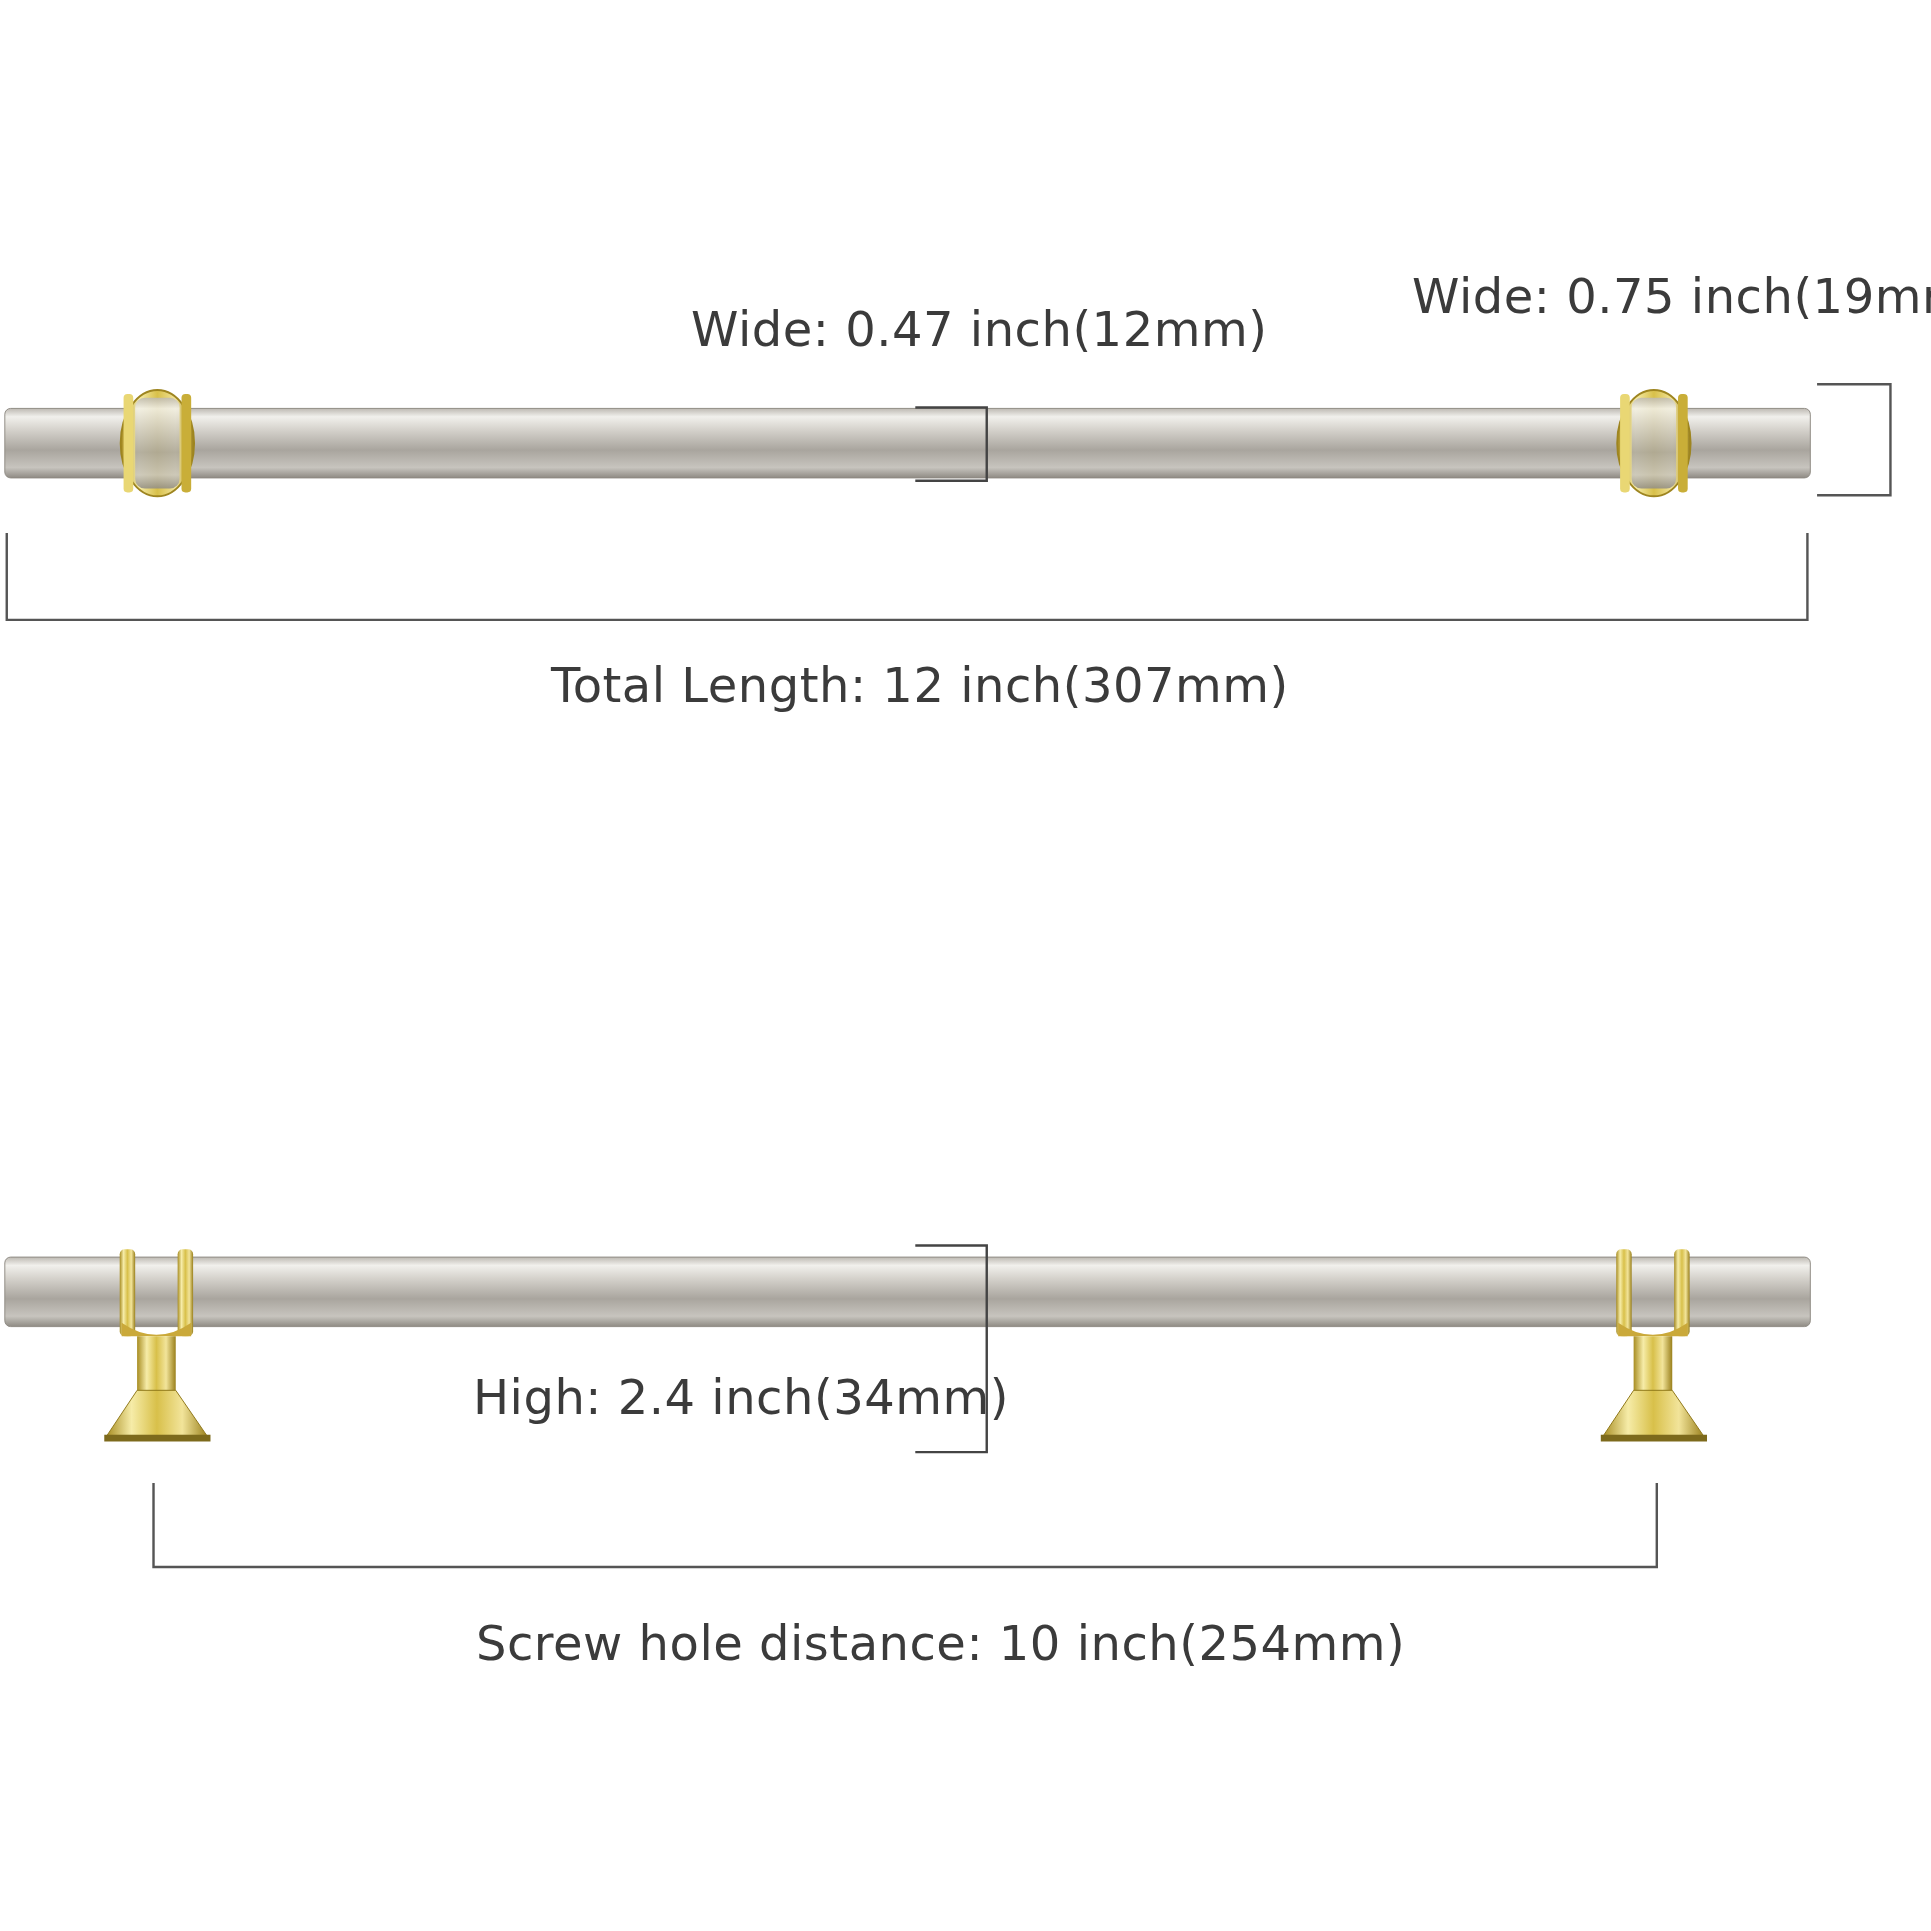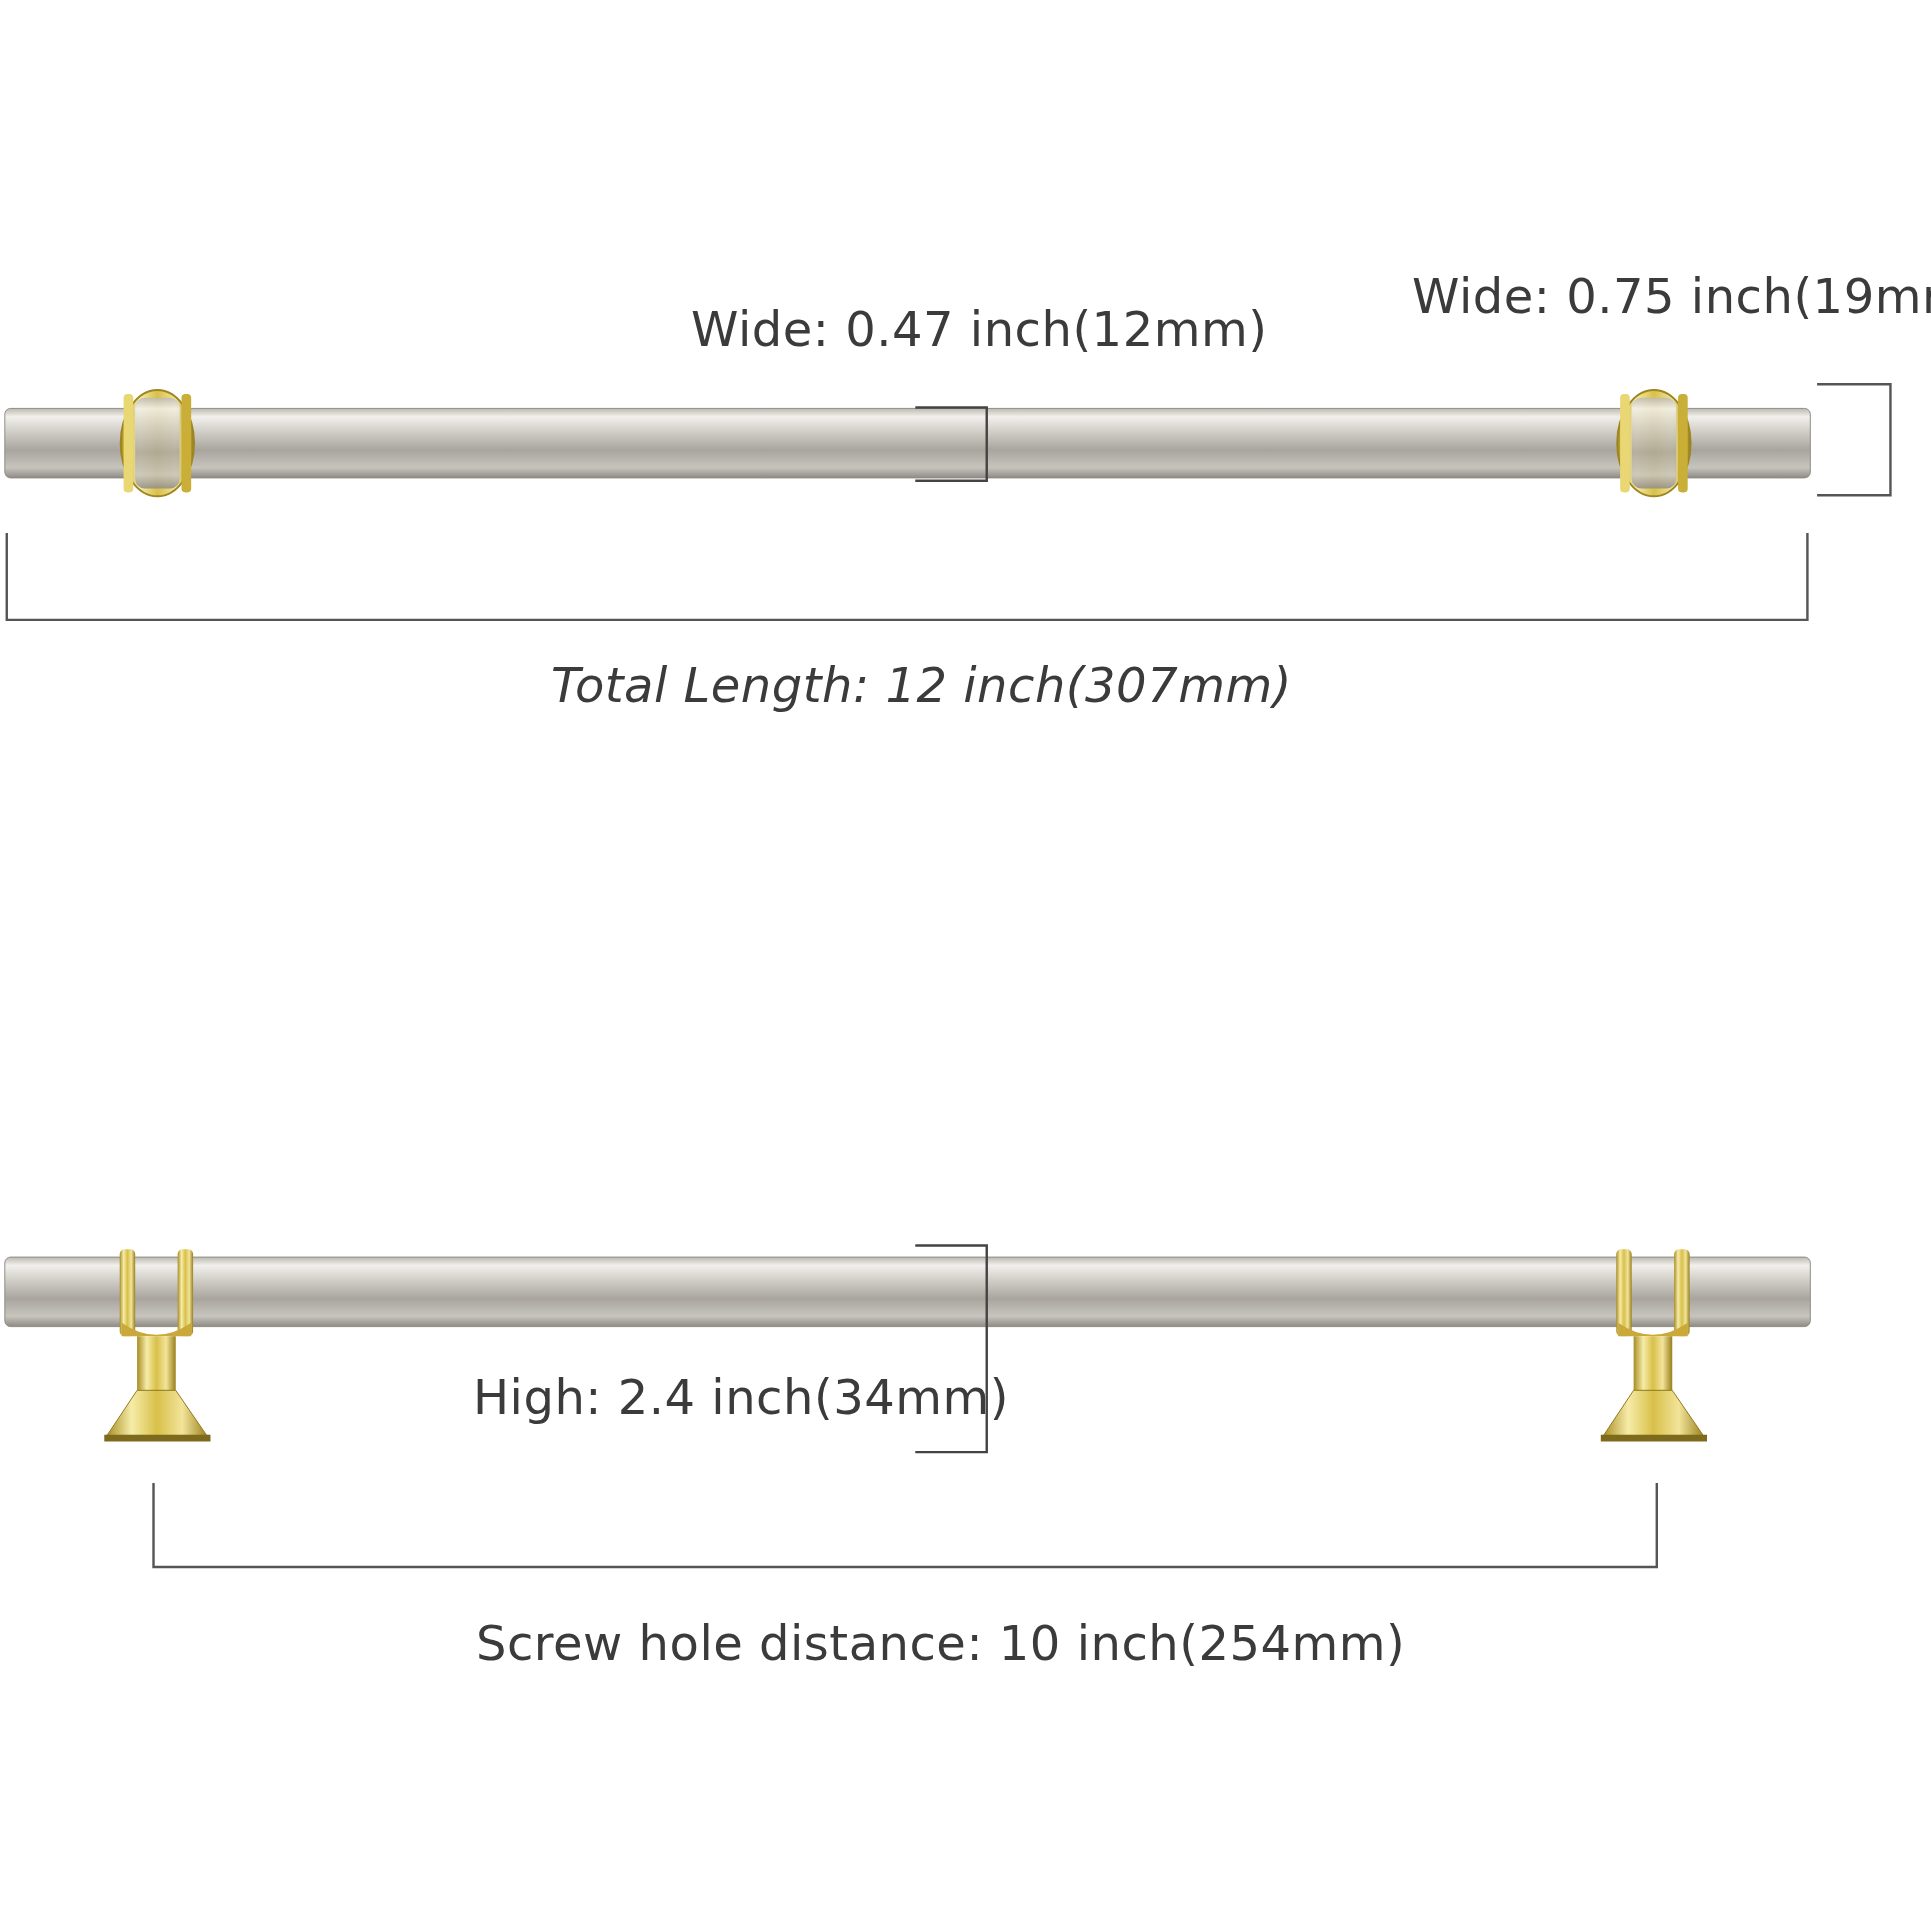--- a/index.html
+++ b/index.html
@@ -81,16 +81,16 @@
     </g>
   </g>
 
   <path d="M948 1290 H1022 V1504 H948" fill="none" stroke="#444" stroke-width="2.5"></path>
 
   <path d="M159 1536 V1623 H1716 V1536" fill="none" stroke="#555" stroke-width="2.5"></path>
 </svg>
 
 <div class="label" style="left:691px; top:301px;">Wide: 0.47 inch(12mm)</div>
 <div class="label" style="left:1412px; top:268px;">Wide: 0.75 inch(19mm)</div>
-<div class="label" style="left:551px; top:657px;font-style:italic;">Total Length: 12 inch(307mm)</div>
+<div class="label" style="left:551px; top:657px;">Total Length: 12 inch(307mm)</div>
 <div class="label" style="left:473px; top:1369px;">High: 2.4 inch(34mm)</div>
 <div class="label" style="left:476px; top:1615px;">Screw hole distance: 10 inch(254mm)</div>
 
 
 </body></html>

